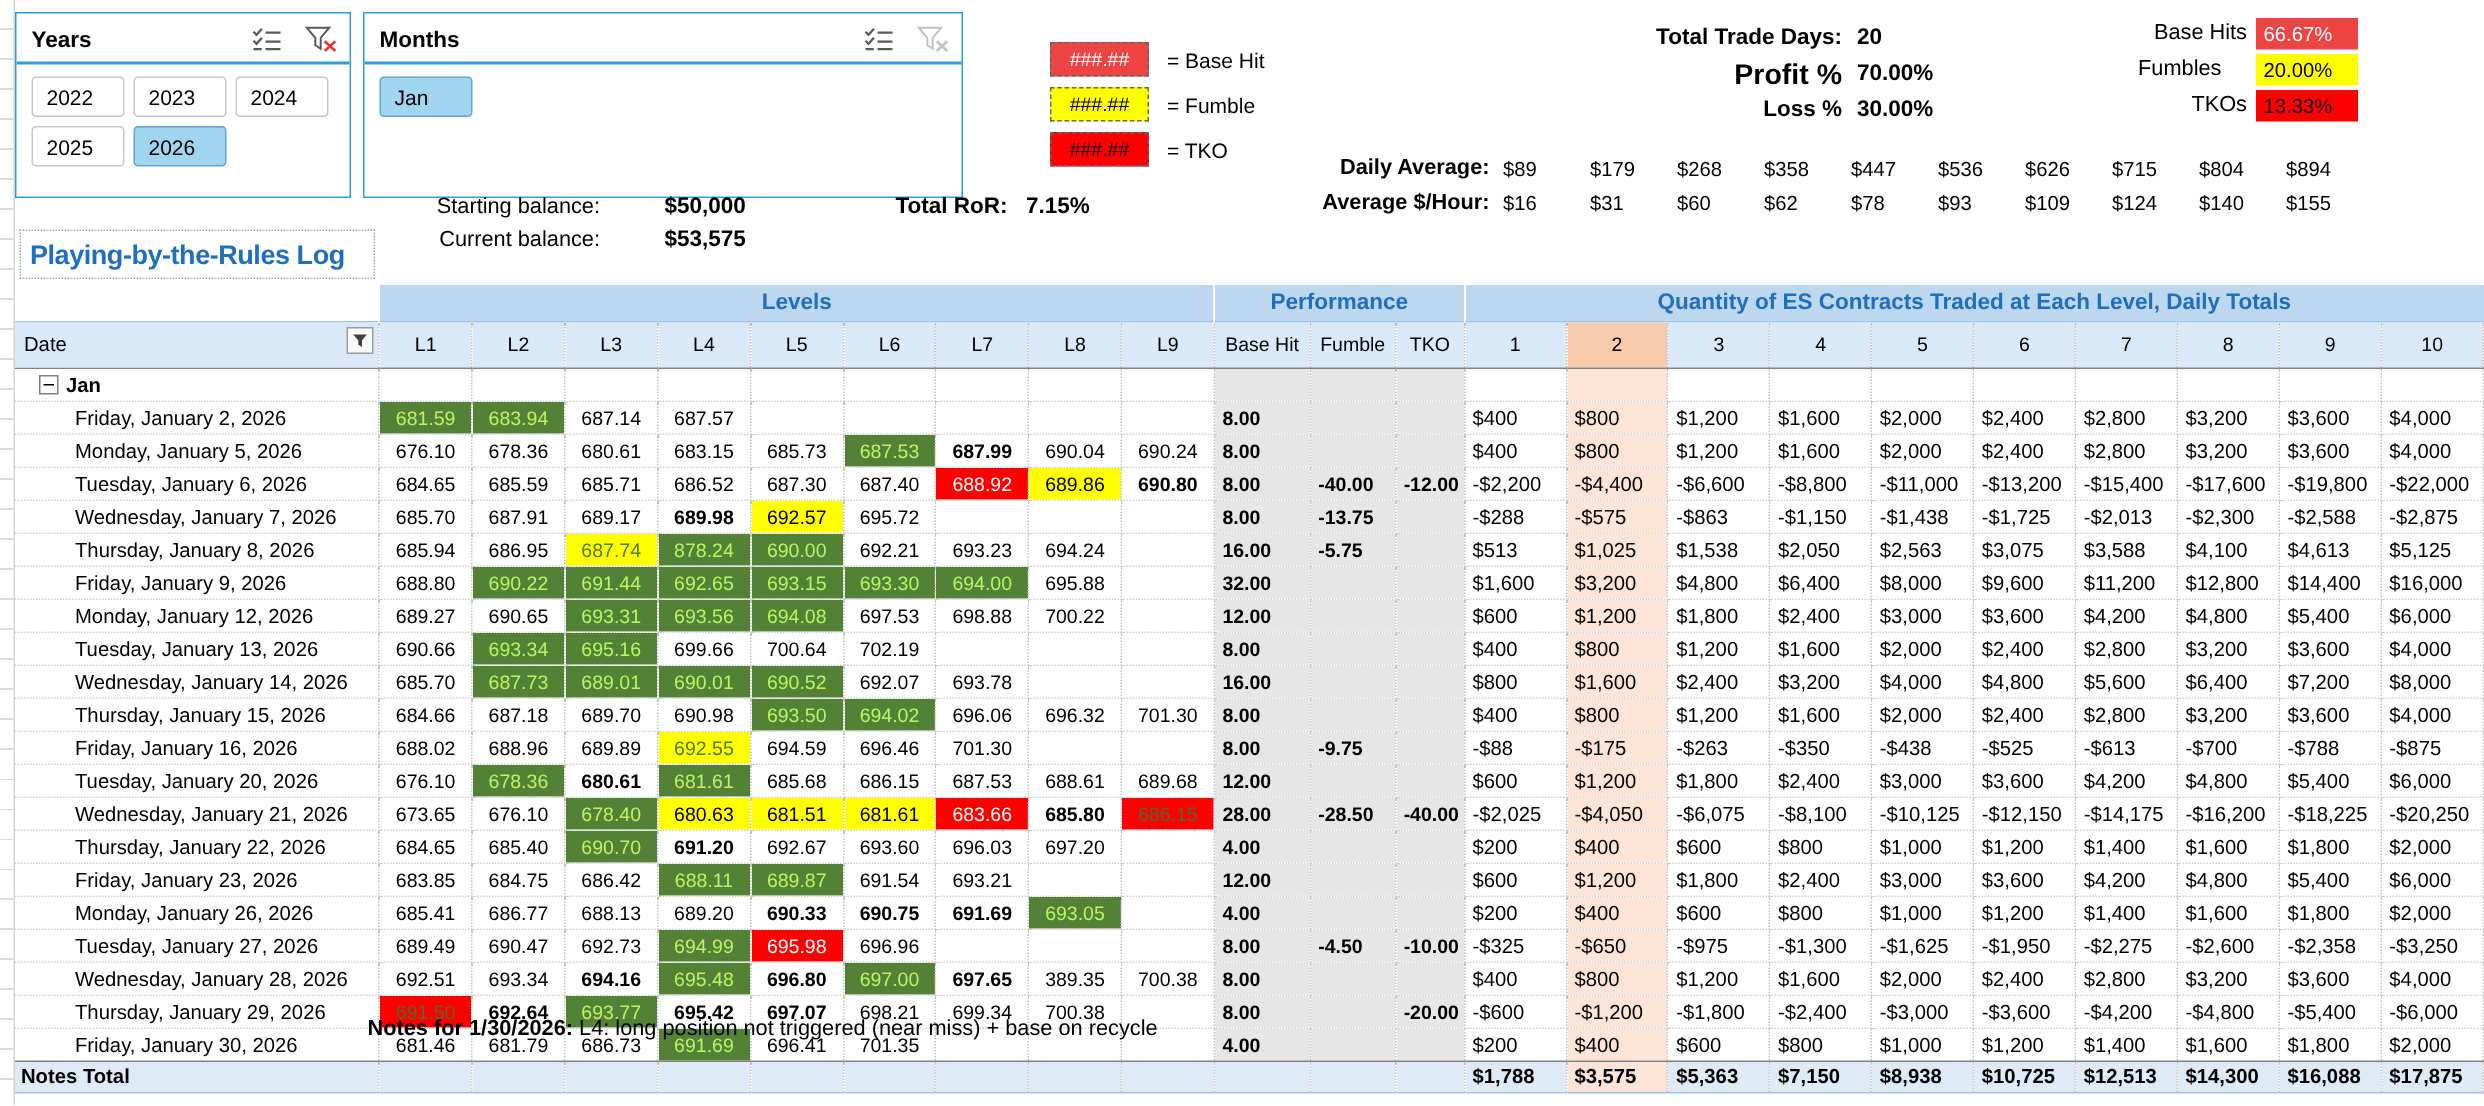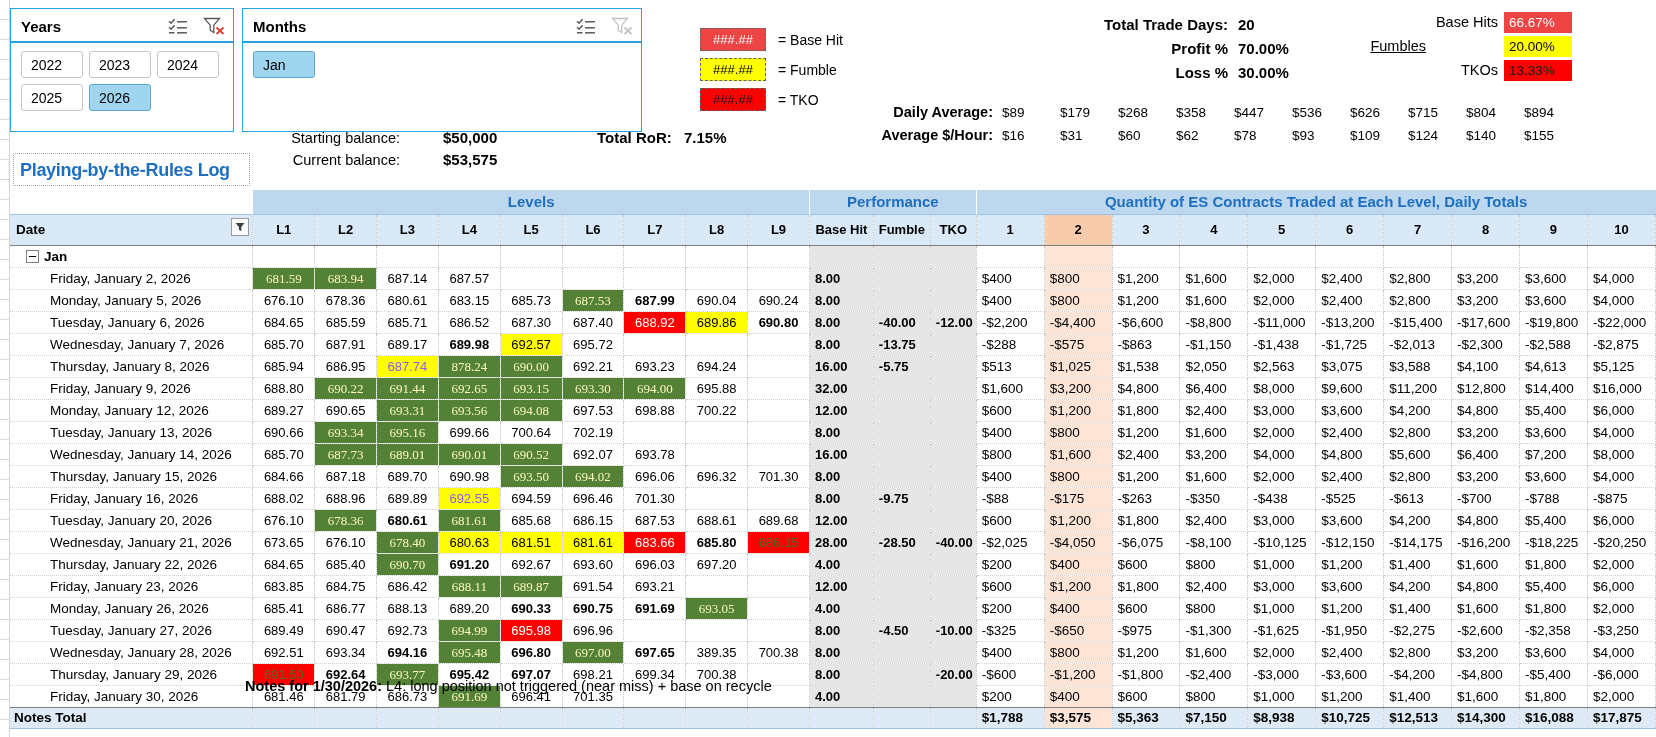--- a/index.html
+++ b/index.html
@@ -35,34 +35,34 @@
   
   .tbl-title{position:absolute;left:13px;top:153px;width:237px;height:33px;border:1px dotted #a8a8a8;
              color:#1F6FC0;font-size:18px;font-weight:bold;line-height:33px;padding-left:6px;box-sizing:border-box;
              letter-spacing:-0.3px;}
   
   table.log{position:absolute;left:10px;top:190px;border-collapse:collapse;table-layout:fixed;}
   table.log td{box-sizing:border-box;overflow:hidden;white-space:nowrap;}
   .band td{height:24px;background:#BDD7EE;color:#1F6FC0;font-weight:bold;font-size:15px;text-align:center;border:none;}
   .band td.empty{background:#fff;}
   .band td+td{border-left:1px solid #fff;}
-  .hdr td{height:31px;background:#D9E9F7;font-weight:bold;font-size:13px;text-align:center;
+  .hdr td{height:31px;background:#D9E9F7;font-weight:normal;font-size:13px;text-align:center;
           border-right:1px dotted #bfbfbf;border-bottom:1px solid #808080;border-top:1px solid #9dc3e6;}
   .hdr td.datehdr{text-align:left;padding-left:6px;position:relative;font-size:13.5px;}
   .hdr td.peach{background:#F8CBAD;}
   .t-data td{height:19.76px;font-size:13px;line-height:19px;border-right:1px dotted #c4c4c4;border-bottom:1px dotted #d0d0d0;}
   td.datec{padding-left:40px;text-align:left;font-size:13.5px;}
   td.grpc{padding-left:16px;text-align:left;font-weight:bold;font-size:13.5px;}
   td.lvl{text-align:center;}
   td.perf{background:#E7E6E6;font-weight:bold;text-align:left;padding-left:5px;}
   td.qty{text-align:left;padding-left:5px;font-size:13.5px;}
   td.qty2{background:#FCE4D6;}
-  .c-g{background:#538135;color:#fef9c3;font-family:Liberation Serif, serif;}
+  .c-g{background:#538135;color:#bef264;}
   .c-y{background:#FFFF00;color:#000;}
-  .c-yg{background:#FFFF00;color:#8b5cf6;}
+  .c-yg{background:#FFFF00;color:#4d7c0f;}
   .c-r{background:#FF0000;color:#fff;}
   .c-rg{background:#FF0000;color:#4c6b2f;}
   .c-b{font-weight:bold;}
   .gt td{height:21px;background:#DEEBF7;font-weight:bold;border-top:1px solid #808080;
          border-right:1px dotted #c4c4c4;border-bottom:1px solid #9dc3e6;font-size:13.5px;}
   .gt td.gtlabel{text-align:left;padding-left:4px;}
   .gt td.qty2{background:#FCE4D6;}
   .collapse-box{display:inline-block;width:11px;height:11px;border:1px solid #808080;background:#fff;
                 position:relative;vertical-align:middle;margin-right:5px;cursor:pointer;}
   .collapse-box::after{content:"";position:absolute;left:2px;right:2px;top:4.5px;border-top:1.5px solid #000;}
@@ -149,28 +149,28 @@
 
   <div class="lbl r" style="left:240px;top:130px;width:160px;">Starting balance:</div>
   <div class="lbl bold" style="left:443px;top:129px;font-size:15px;">$50,000</div>
   <div class="lbl bold" style="left:597px;top:129px;font-size:15px;">Total RoR:</div>
   <div class="lbl bold" style="left:684px;top:129px;font-size:15px;">7.15%</div>
   <div class="lbl r" style="left:240px;top:152px;width:160px;">Current balance:</div>
   <div class="lbl bold" style="left:443px;top:151px;font-size:15px;">$53,575</div>
 
   <div class="lbl bold r" style="left:1050px;top:16px;width:178px;font-size:15px;">Total Trade Days:</div>
   <div class="lbl bold" style="left:1238px;top:16px;font-size:15px;">20</div>
-  <div class="lbl bold r" style="left:1050px;top:40px;width:178px;font-size:15px;">Profit %</div>
+  <div class="lbl bold r" style="left:1050px;top:40px;width:178px;font-size:19px;">Profit %</div>
   <div class="lbl bold" style="left:1238px;top:40px;font-size:15px;">70.00%</div>
   <div class="lbl bold r" style="left:1050px;top:64px;width:178px;font-size:15px;">Loss %</div>
   <div class="lbl bold" style="left:1238px;top:64px;font-size:15px;">30.00%</div>
 
   <div class="lbl r" style="left:1380px;top:14px;width:118px;">Base Hits</div>
   <div class="statbox sw-base" style="left:1504px;top:12px;">66.67%</div>
-  <div class="lbl r" style="left:1308px;top:38px;width:118px;text-decoration:underline;">Fumbles</div>
+  <div class="lbl r" style="left:1363px;top:38px;width:118px;">Fumbles</div>
   <div class="statbox sw-fumble" style="left:1504px;top:36px;">20.00%</div>
   <div class="lbl r" style="left:1380px;top:62px;width:118px;">TKOs</div>
   <div class="statbox sw-tko" style="left:1504px;top:60px;">13.33%</div>
 
   <div class="lbl bold r" style="left:820px;top:104px;width:173px;">Daily Average:</div>
   <div class="avg-vals" style="left:1002px;top:105px;">
       <span class="avg-cell">$89</span>
       <span class="avg-cell">$179</span>
       <span class="avg-cell">$268</span>
       <span class="avg-cell">$358</span>

